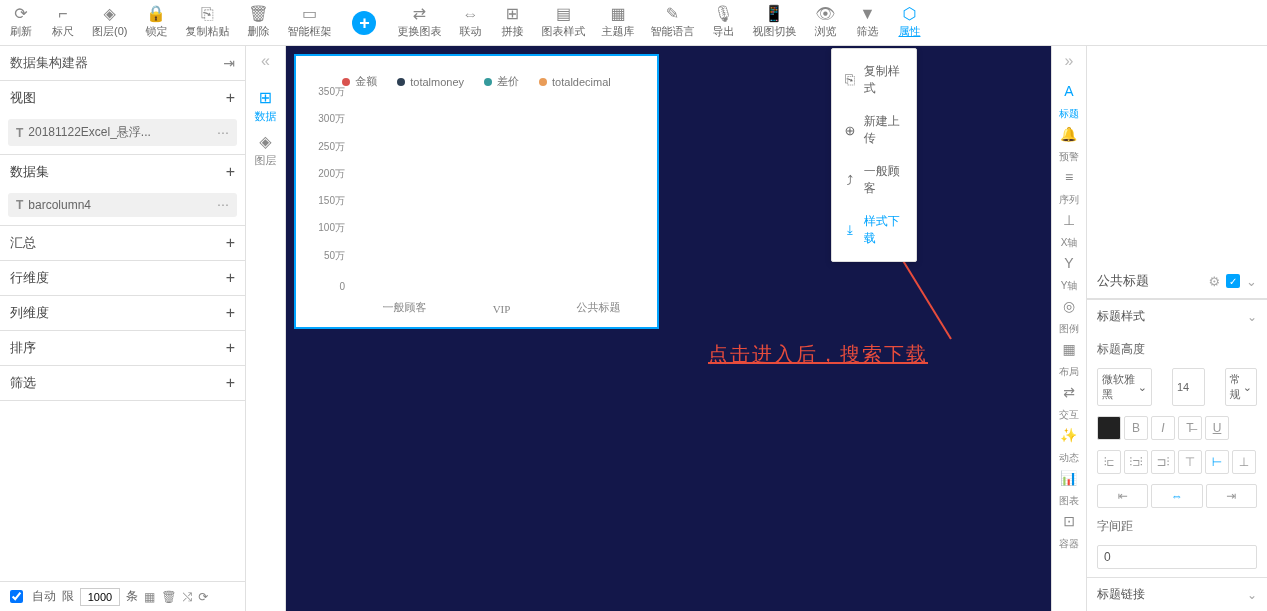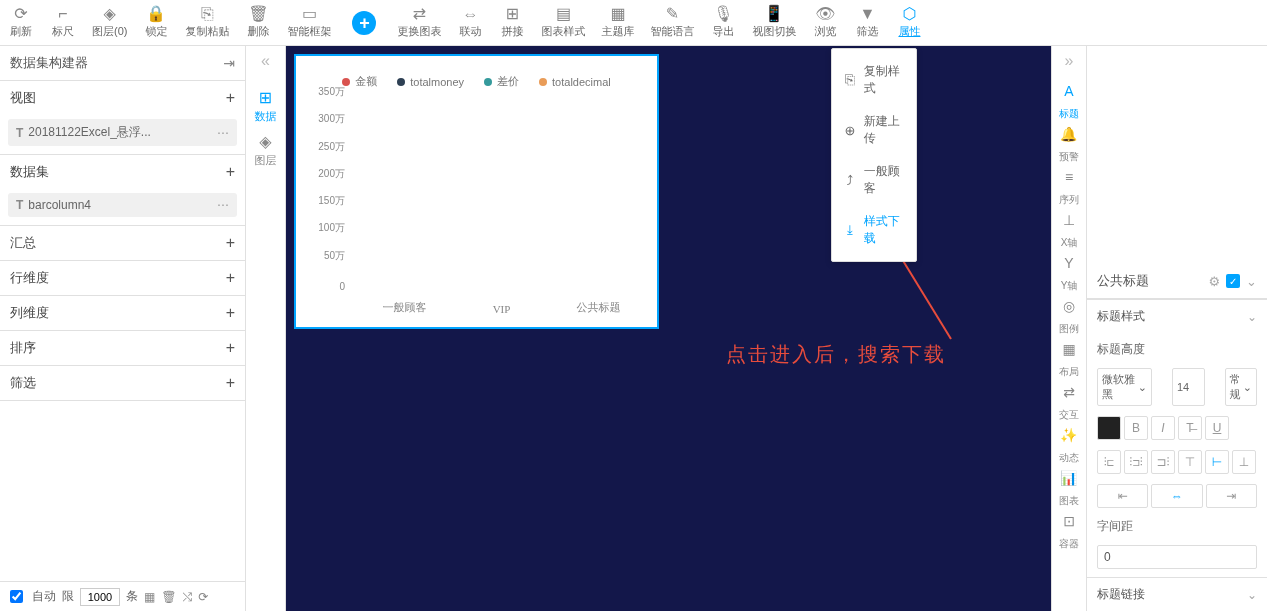--- a/index.html
+++ b/index.html
@@ -433,21 +433,21 @@
       </div>
 
     <svg class="arrow" style="left:555px;top:128px;" width="120" height="170">
       <defs>
           <marker id="ah" markerWidth="8" markerHeight="8" refX="6" refY="3" orient="auto">
             <path d="M0,0 L6,3 L0,6 Z" fill="#e74c3c"></path>
           </marker>
         </defs>
       <line x1="110" y1="165" x2="15" y2="10" stroke="#e74c3c" stroke-width="2" marker-end="url(#ah)"></line>
     </svg>
-    <div class="annot" style="left:440px;top:295px;">点击进入后，搜索下载</div>
+    <div class="annot" style="left:422px;top:295px;text-decoration:underline;">点击进入后，搜索下载</div>
   </div>
 
   <div class="rrail">
     <span class="chev">»</span>
     <div id="right-rail-items">
         <div class="ritem active">
           <span class="ri">A</span>
           <span class="rl">标题</span>
         </div>
         <div class="ritem">

